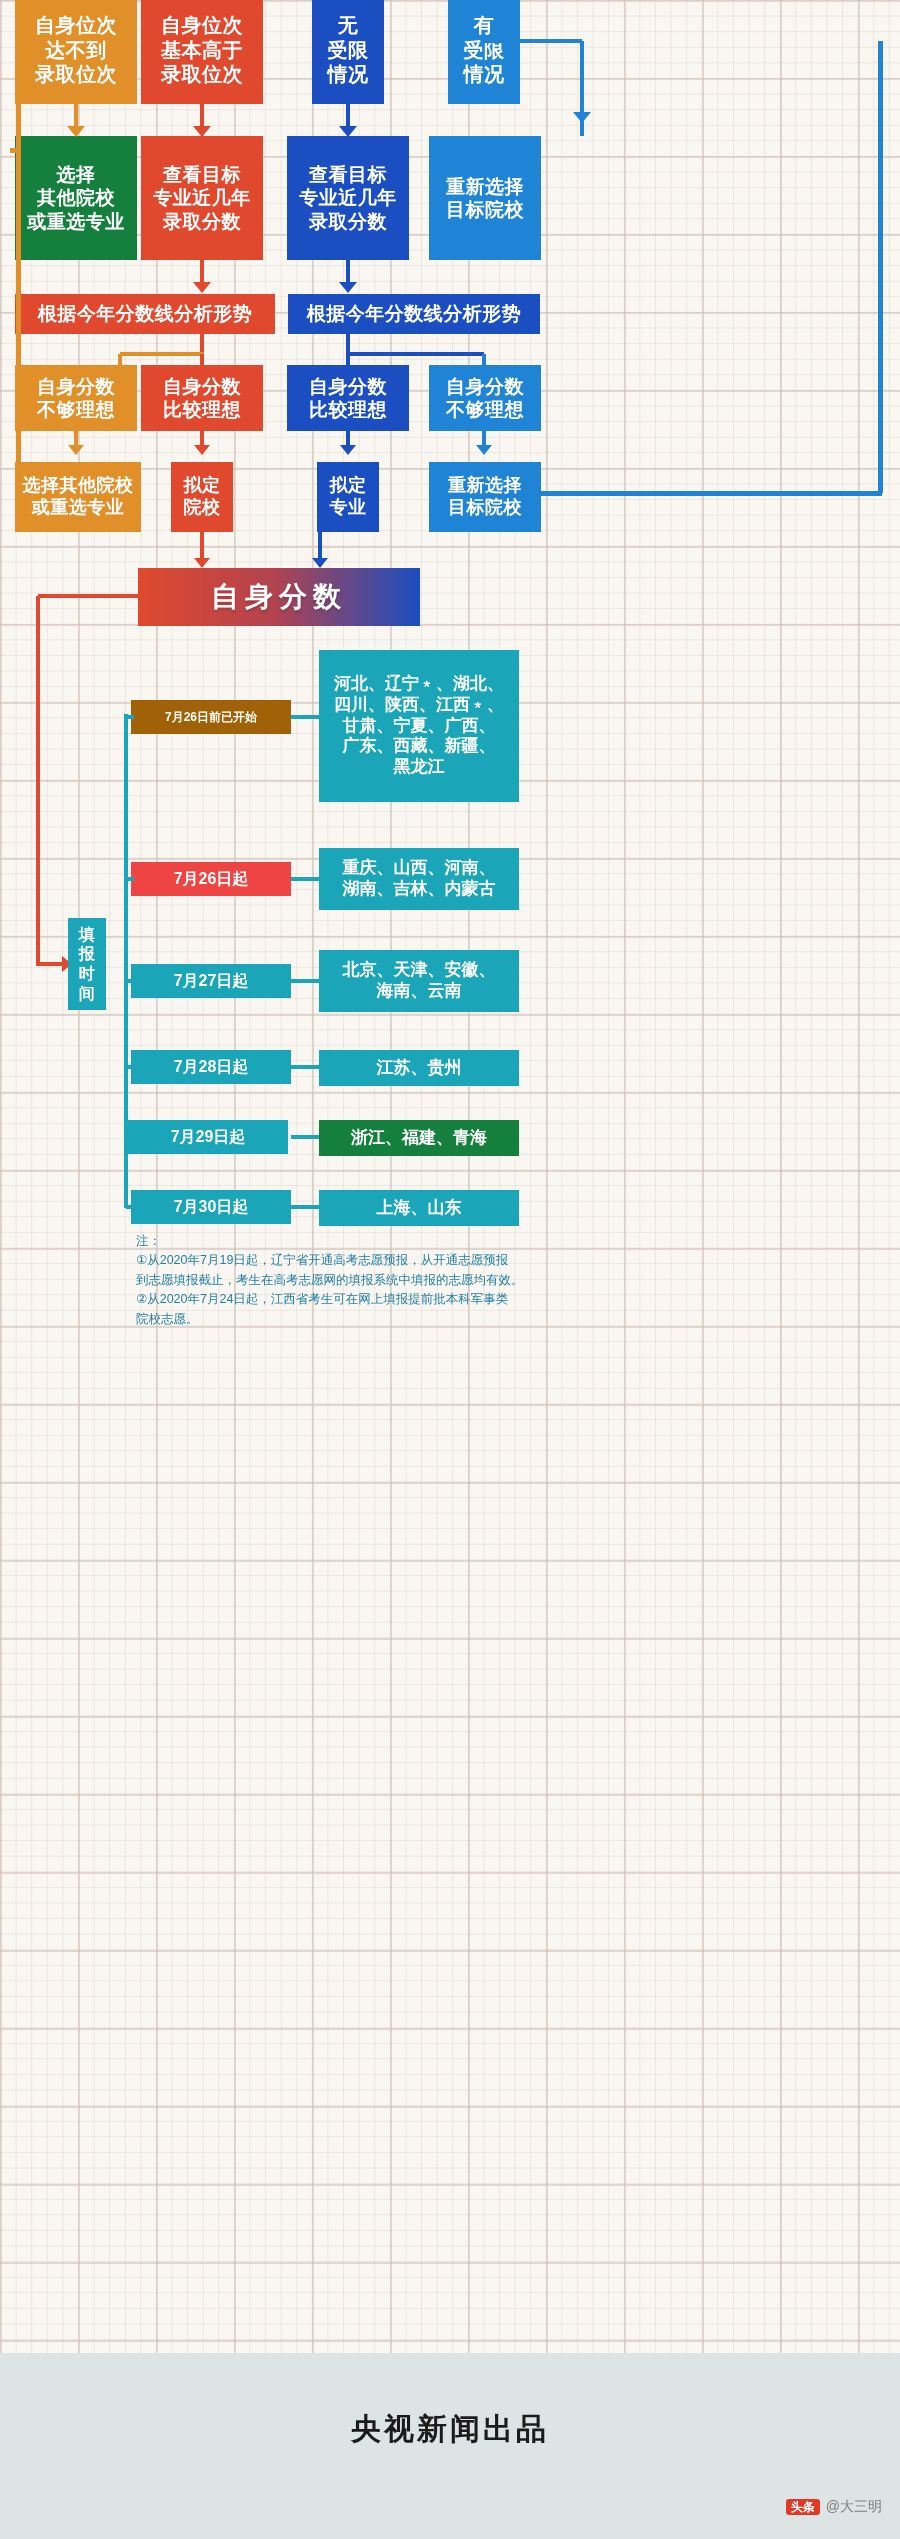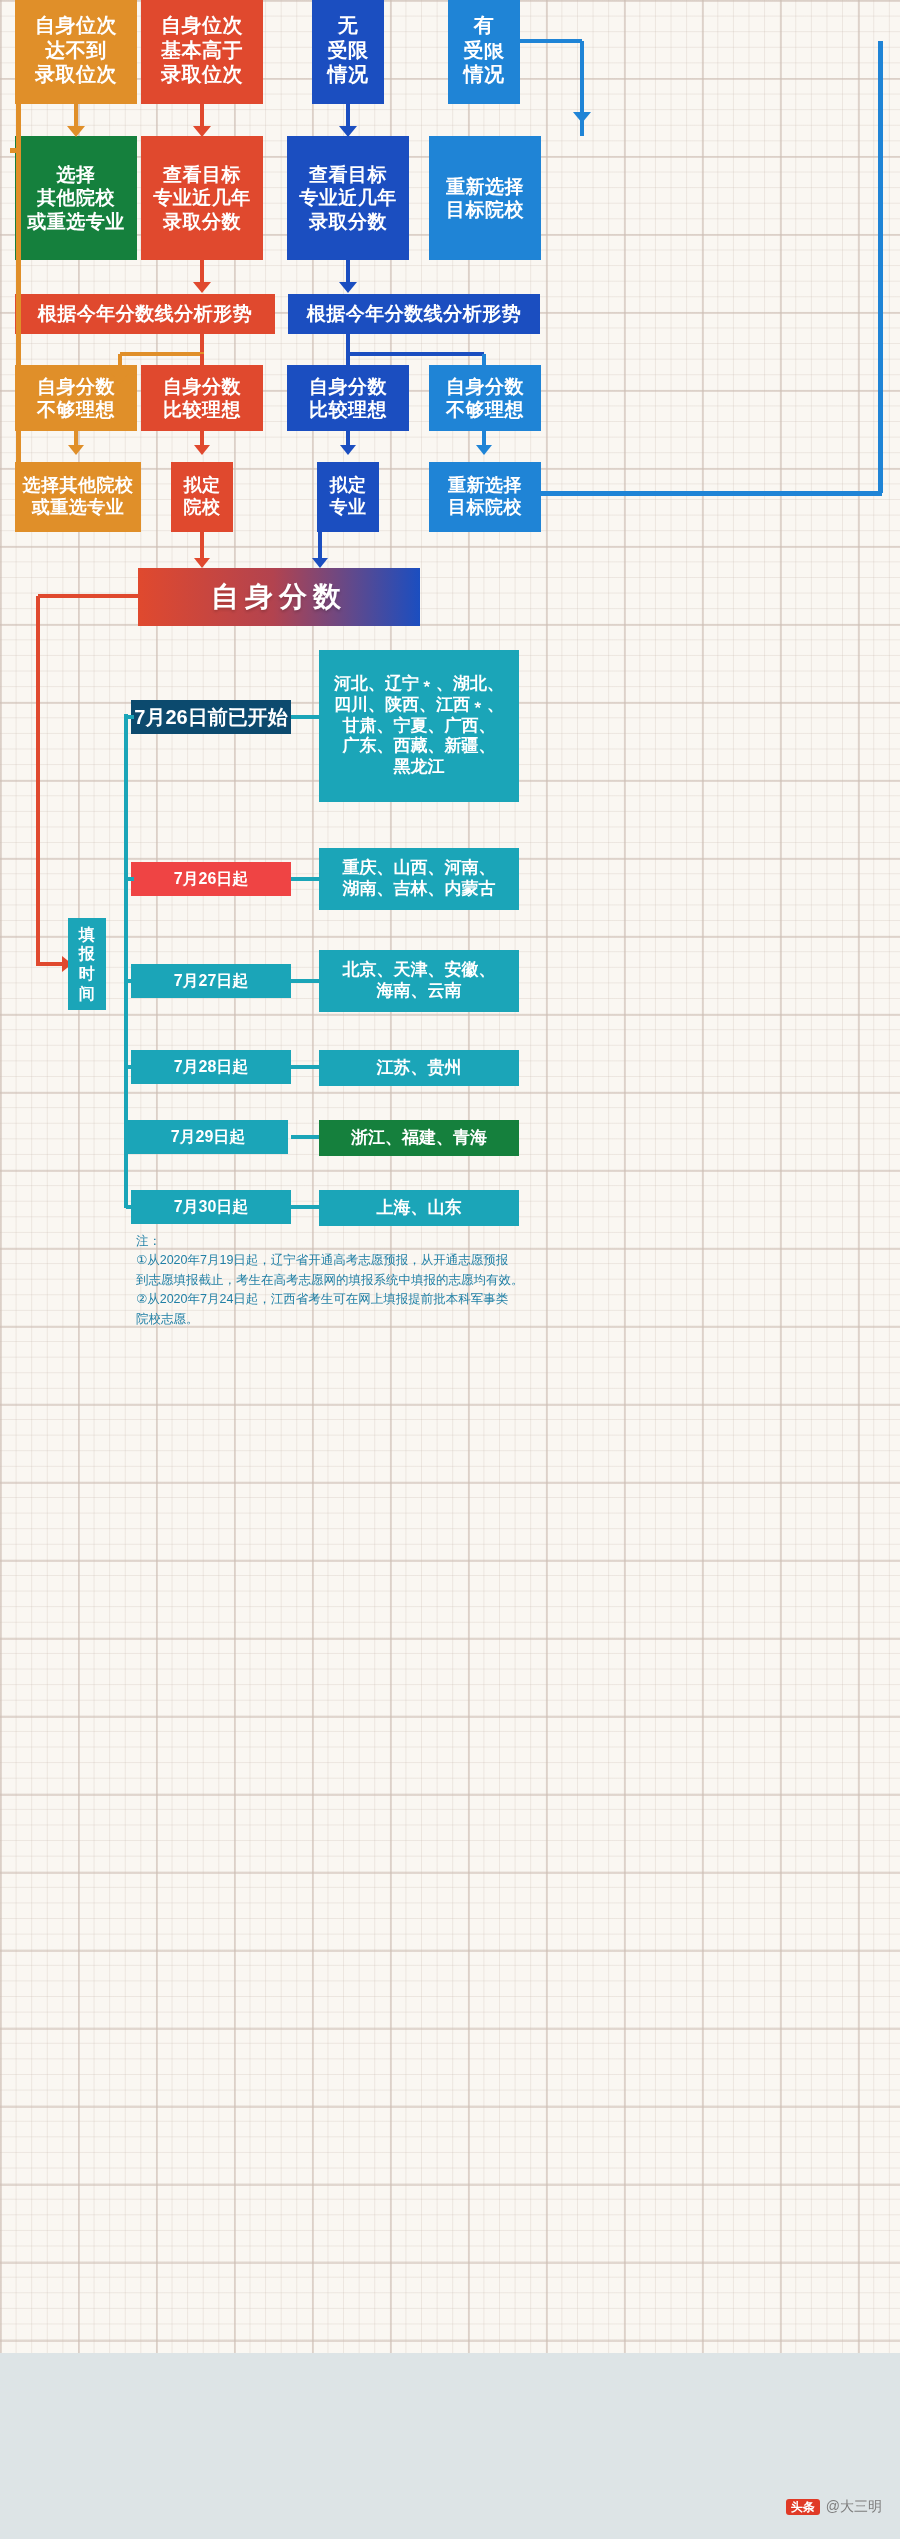--- a/index.html
+++ b/index.html
@@ -165,21 +165,21 @@
     <div class="arrow" style="left:312px;top:558px;border-left:8px solid transparent;border-right:8px solid transparent;border-top:10px solid #1b4ec0;"></div>
     <div class="ln" style="left:38px;top:594px;width:100px;height:4px;background:#e0492e;"></div>
     <div class="ln" style="left:36px;top:596px;width:4px;height:370px;background:#e0492e;"></div>
     <div class="ln" style="left:38px;top:962px;width:30px;height:4px;background:#e0492e;"></div>
     <div class="arrow" style="left:62px;top:956px;border-top:8px solid transparent;border-bottom:8px solid transparent;border-left:10px solid #e0492e;"></div>
     <div class="node" style="left:68px;top:918px;width:38px;height:92px;background:#1ba5b8;font-size:16px;">填
 报
 时
 间</div>
     <div class="ln" style="left:124px;top:714px;width:4px;height:494px;background:#1ba5b8;"></div>
-    <div class="node" style="left:131px;top:700px;width:160px;height:34px;background:#0c4a6e;font-size:20px;letter-spacing:0px;">7月26日前已开始</div>
+    <div class="node" style="left:131px;top:700px;width:160px;height:34px;background:#a16207;font-size:12px;letter-spacing:0px;">7月26日前已开始</div>
     <div class="ln" style="left:126px;top:715px;width:8px;height:4px;background:#1ba5b8;"></div>
     <div class="ln" style="left:291px;top:715px;width:28px;height:4px;background:#1ba5b8;"></div>
     <div class="node" style="left:319px;top:650px;width:200px;height:152px;background:#1ba5b8;font-size:17px;letter-spacing:0px;padding:4px 8px;">河北、辽宁﹡、湖北、
 四川、陕西、江西﹡、
 甘肃、宁夏、广西、
 广东、西藏、新疆、
 黑龙江</div>
     <div class="node" style="left:131px;top:862px;width:160px;height:34px;background:#ef4444;font-size:16px;letter-spacing:0px;">7月26日起</div>
     <div class="ln" style="left:126px;top:877px;width:8px;height:4px;background:#1ba5b8;"></div>
     <div class="ln" style="left:291px;top:877px;width:28px;height:4px;background:#1ba5b8;"></div>
@@ -198,20 +198,21 @@
     <div class="ln" style="left:126px;top:1135px;width:8px;height:4px;background:#1ba5b8;"></div>
     <div class="ln" style="left:291px;top:1135px;width:28px;height:4px;background:#1ba5b8;"></div>
     <div class="node" style="left:319px;top:1120px;width:200px;height:36px;background:#15803d;font-size:17px;letter-spacing:0px;padding:4px 8px;">浙江、福建、青海</div>
     <div class="node" style="left:131px;top:1190px;width:160px;height:34px;background:#1ba5b8;font-size:16px;letter-spacing:0px;">7月30日起</div>
     <div class="ln" style="left:126px;top:1205px;width:8px;height:4px;background:#1ba5b8;"></div>
     <div class="ln" style="left:291px;top:1205px;width:28px;height:4px;background:#1ba5b8;"></div>
     <div class="node" style="left:319px;top:1190px;width:200px;height:36px;background:#1ba5b8;font-size:17px;letter-spacing:0px;padding:4px 8px;">上海、山东</div>
   </div>
 
 <div id="footer">
+  <div id="footer-title">央视新闻出品</div>
   <div id="credit">
     <span class="tt">头条</span>
     <span>@大三明</span>
   </div>
 </div>
 
 <div class="note" style="left:136px; top:1232px; width:400px;">注：
 ①从2020年7月19日起，辽宁省开通高考志愿预报，从开通志愿预报
 到志愿填报截止，考生在高考志愿网的填报系统中填报的志愿均有效。
 ②从2020年7月24日起，江西省考生可在网上填报提前批本科军事类

